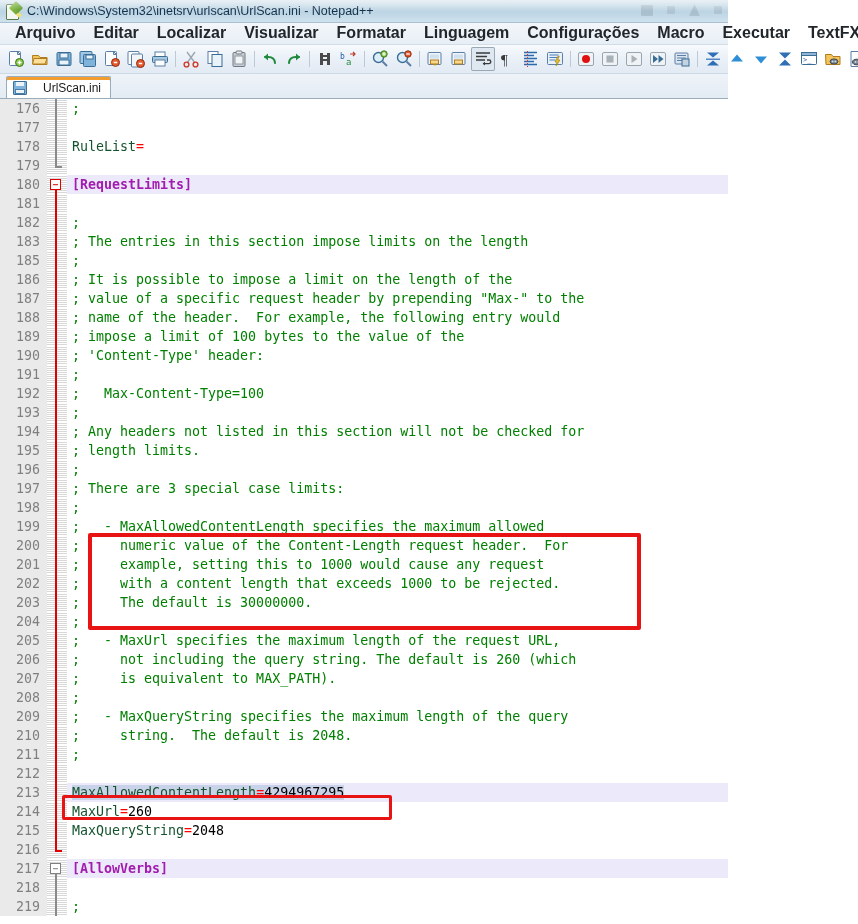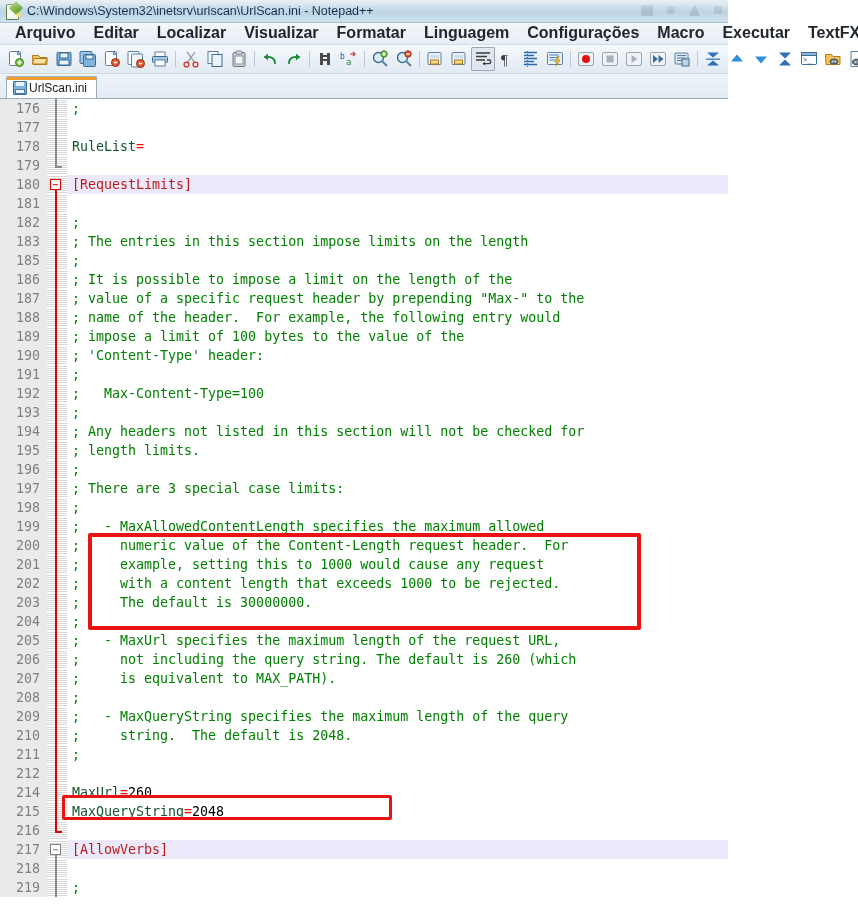--- a/index.html
+++ b/index.html
@@ -83,21 +83,21 @@
   .ico{width:18px;height:18px;display:block;}
 
   
   .tabbar{
     height:24px;flex:0 0 24px;
     background:linear-gradient(to bottom,#eef3f8,#e3ebf3);
     border-bottom:1px solid #9aadbd;
     display:flex;align-items:flex-end;padding-left:6px;
   }
   .tab{
-    height:21px;display:flex;align-items:center;gap:2px;padding:0 9px 0 6px;
+    height:21px;display:flex;align-items:center;gap:16px;padding:0 9px 0 6px;
     background:#ffffff;border:1px solid #9aadbd;border-bottom:none;
     border-radius:2px 2px 0 0;position:relative;
     box-shadow:inset 0 2px 0 0 #f29d2e, inset 0 3px 0 0 #f29d2e;
   }
   .tab .tlabel{font-size:12px;color:#1b1b1b;white-space:nowrap;}
   .tab-ico{width:14px;height:14px;position:relative;flex:0 0 14px;}
   .tab-ico .body{position:absolute;inset:0;background:#7fb3d9;border:1px solid #3f6f97;border-radius:1px;}
   .tab-ico .lbl{position:absolute;left:3px;top:1px;right:3px;height:4px;background:#eaf3fa;}
   .tab-ico .sh{position:absolute;left:2px;bottom:1px;right:2px;height:5px;background:#eaf3fa;border:1px solid #4b7ea6;box-sizing:border-box;}
 
@@ -143,21 +143,21 @@
   .fline.grey.from-box{top:14px;bottom:0;}
   .fend{position:absolute;left:8px;bottom:7px;width:7px;height:1.6px;}
   .fend.red{background:#e00000;}
   .fend.grey{background:#8a8a8a;}
   .fend-stem{position:absolute;left:8px;top:0;bottom:7px;width:1.6px;}
   .fend-stem.red{background:#e00000;}
   .fend-stem.grey{background:#8a8a8a;}
 
   
   .cmt{color:#008000;}
-  .sec{color:#b91c1c;font-weight:normal;}
+  .sec{color:#a21caf;font-weight:bold;}
   .key{color:#14532d;}
   .eq{color:#ff0000;}
   .val{color:#000000;}
   .selbg{background:#c8d2e8;}
 
   
   .annot{
     position:absolute;border:4px solid #e81414;border-radius:2px;
     pointer-events:none;box-sizing:border-box;
   }
@@ -481,20 +481,21 @@
         <div class="row"><div class="ln">203</div><div class="fold"><span class="fline red"></span></div><div class="code"><span class="cmt">;     The default is 30000000.</span></div></div>
         <div class="row"><div class="ln">204</div><div class="fold"><span class="fline red"></span></div><div class="code"><span class="cmt">;</span></div></div>
         <div class="row"><div class="ln">205</div><div class="fold"><span class="fline red"></span></div><div class="code"><span class="cmt">;   - MaxUrl specifies the maximum length of the request URL,</span></div></div>
         <div class="row"><div class="ln">206</div><div class="fold"><span class="fline red"></span></div><div class="code"><span class="cmt">;     not including the query string. The default is 260 (which</span></div></div>
         <div class="row"><div class="ln">207</div><div class="fold"><span class="fline red"></span></div><div class="code"><span class="cmt">;     is equivalent to MAX_PATH).</span></div></div>
         <div class="row"><div class="ln">208</div><div class="fold"><span class="fline red"></span></div><div class="code"><span class="cmt">;</span></div></div>
         <div class="row"><div class="ln">209</div><div class="fold"><span class="fline red"></span></div><div class="code"><span class="cmt">;   - MaxQueryString specifies the maximum length of the query</span></div></div>
         <div class="row"><div class="ln">210</div><div class="fold"><span class="fline red"></span></div><div class="code"><span class="cmt">;     string.  The default is 2048.</span></div></div>
         <div class="row"><div class="ln">211</div><div class="fold"><span class="fline red"></span></div><div class="code"><span class="cmt">;</span></div></div>
         <div class="row"><div class="ln">212</div><div class="fold"><span class="fline red"></span></div><div class="code"></div></div>
+        <div class="row cur"><div class="ln">213</div><div class="fold"><span class="fline red"></span></div><div class="code"><span class="key selbg">MaxAllowedContentLength</span><span class="eq selbg">=</span><span class="val selbg">4294967295</span></div></div>
         <div class="row"><div class="ln">214</div><div class="fold"><span class="fline red"></span></div><div class="code"><span class="key">MaxUrl</span><span class="eq">=</span><span class="val">260</span></div></div>
         <div class="row"><div class="ln">215</div><div class="fold"><span class="fline red"></span></div><div class="code"><span class="key">MaxQueryString</span><span class="eq">=</span><span class="val">2048</span></div></div>
         <div class="row"><div class="ln">216</div><div class="fold"><span class="fend-stem red"></span><span class="fend red"></span></div><div class="code"></div></div>
         <div class="row cur"><div class="ln">217</div><div class="fold"><span class="fbox grey"></span><span class="fline grey from-box"></span></div><div class="code"><span class="sec">[AllowVerbs]</span></div></div>
         <div class="row"><div class="ln">218</div><div class="fold"><span class="fline grey"></span></div><div class="code"></div></div>
         <div class="row"><div class="ln">219</div><div class="fold"><span class="fline grey"></span></div><div class="code"><span class="cmt">;</span></div></div>
       </div>
   </div>
 
   <div class="annot" id="annot0" style="left: 88px; top: 533px; width: 553px; height: 97px; border-color: rgb(232, 20, 20);"></div>

